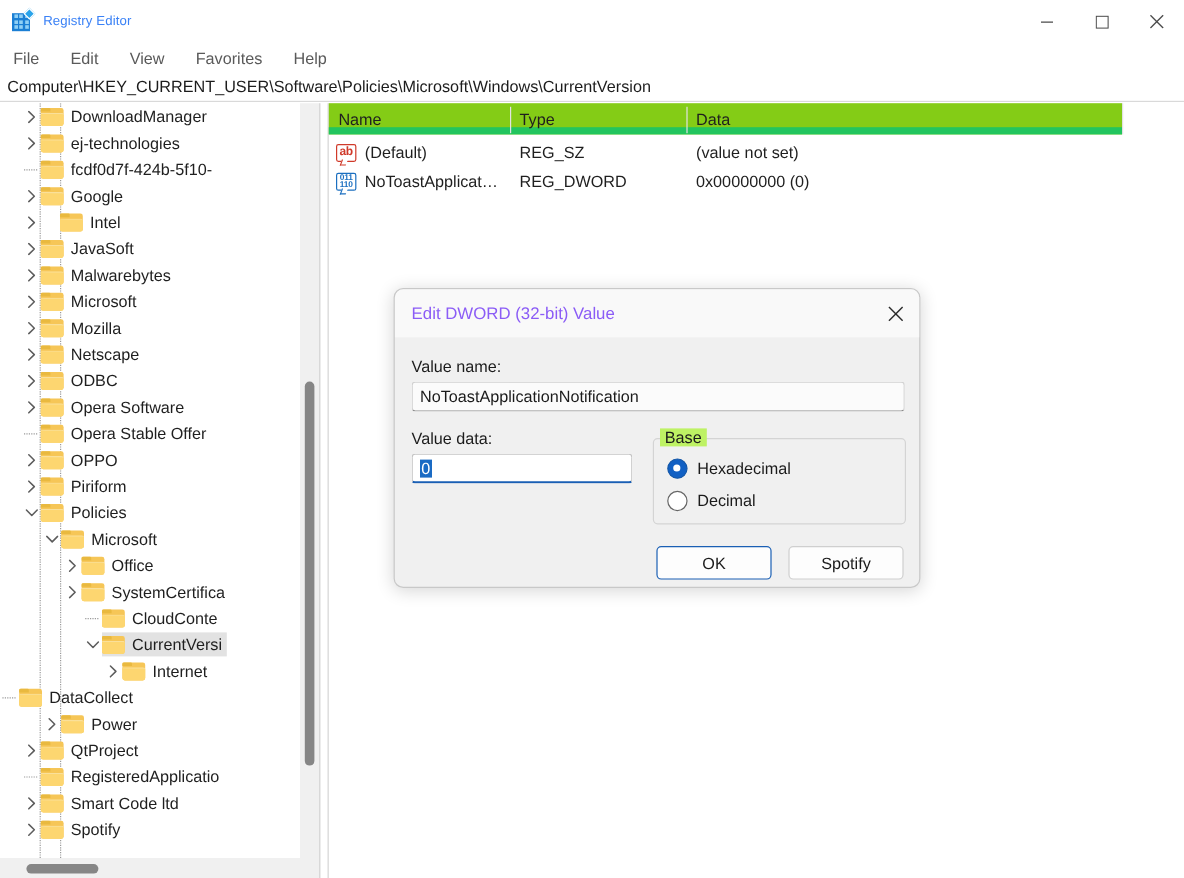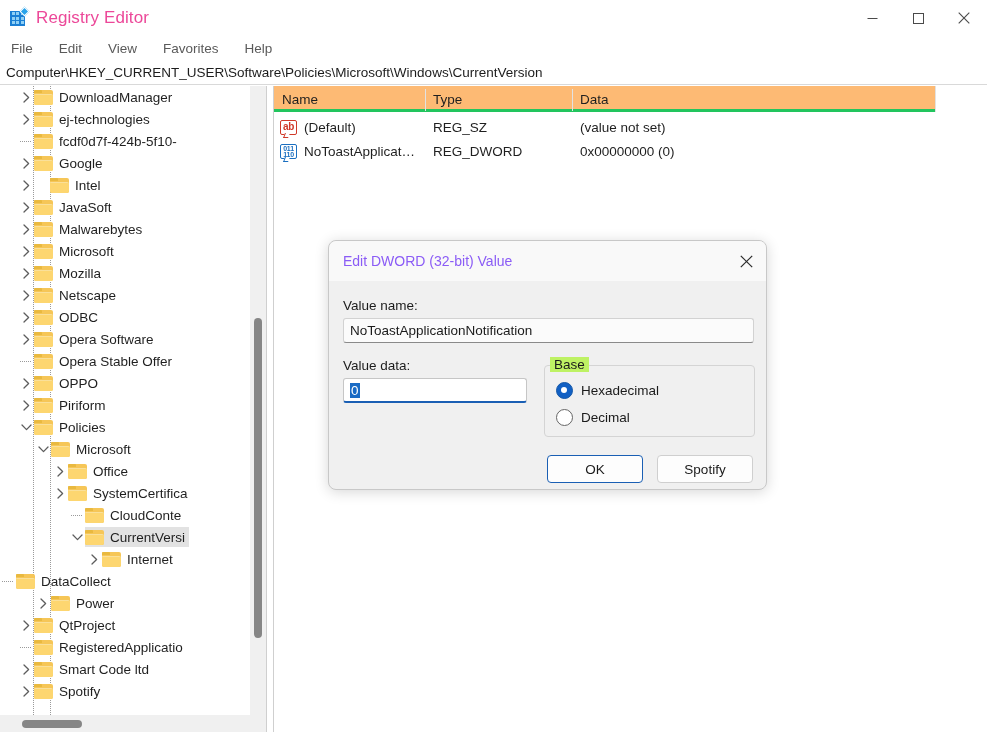--- a/index.html
+++ b/index.html
@@ -34,21 +34,21 @@
   }
   .app-icon .grid i { background: #8fd0f5; display: block; }
   .app-icon .gear {
     position: absolute; right: -1px; top: -2px;
     width: 7px; height: 7px;
     background: #29a3ea;
     transform: rotate(45deg);
     border: 1px solid #ffffff;
   }
   .app-title {
-    font-size: 17px; color: #ec4899; letter-spacing: .1px;
+    font-size: 11px; color: #3b82f6; letter-spacing: .1px;
   }
   .wincontrols {
     position: absolute; right: 0; top: 0; height: 36px;
     display: flex; align-items: stretch;
   }
   .wc {
     width: 46px; display: flex; align-items: center; justify-content: center;
     color: #4a4a4a;
   }
   .wc svg { display: block; }
@@ -166,22 +166,22 @@
     border-right: 1px solid #cfcfcf;
   }
 
   
   .listpane {
     position: absolute; left: 274px; top: 0; width: 713px; height: 646px;
     background: #ffffff;
   }
   .listheader {
     position: absolute; left: 0; top: 0; width: 661px; height: 26px;
-    border-bottom: 3px solid #22c55e;
-    background: #fdba74;
+    border-bottom: 6px solid #22c55e;
+    background: #84cc16;
   }
   .hcell {
     position: absolute; top: 0; height: 26px;
     display: flex; align-items: center;
     font-size: 13.5px; color: #1f1f1f;
     padding-left: 8px;
   }
   .hdiv {
     position: absolute; top: 3px; height: 22px; width: 0;
     border-left: 1px solid #e2e2e2;

